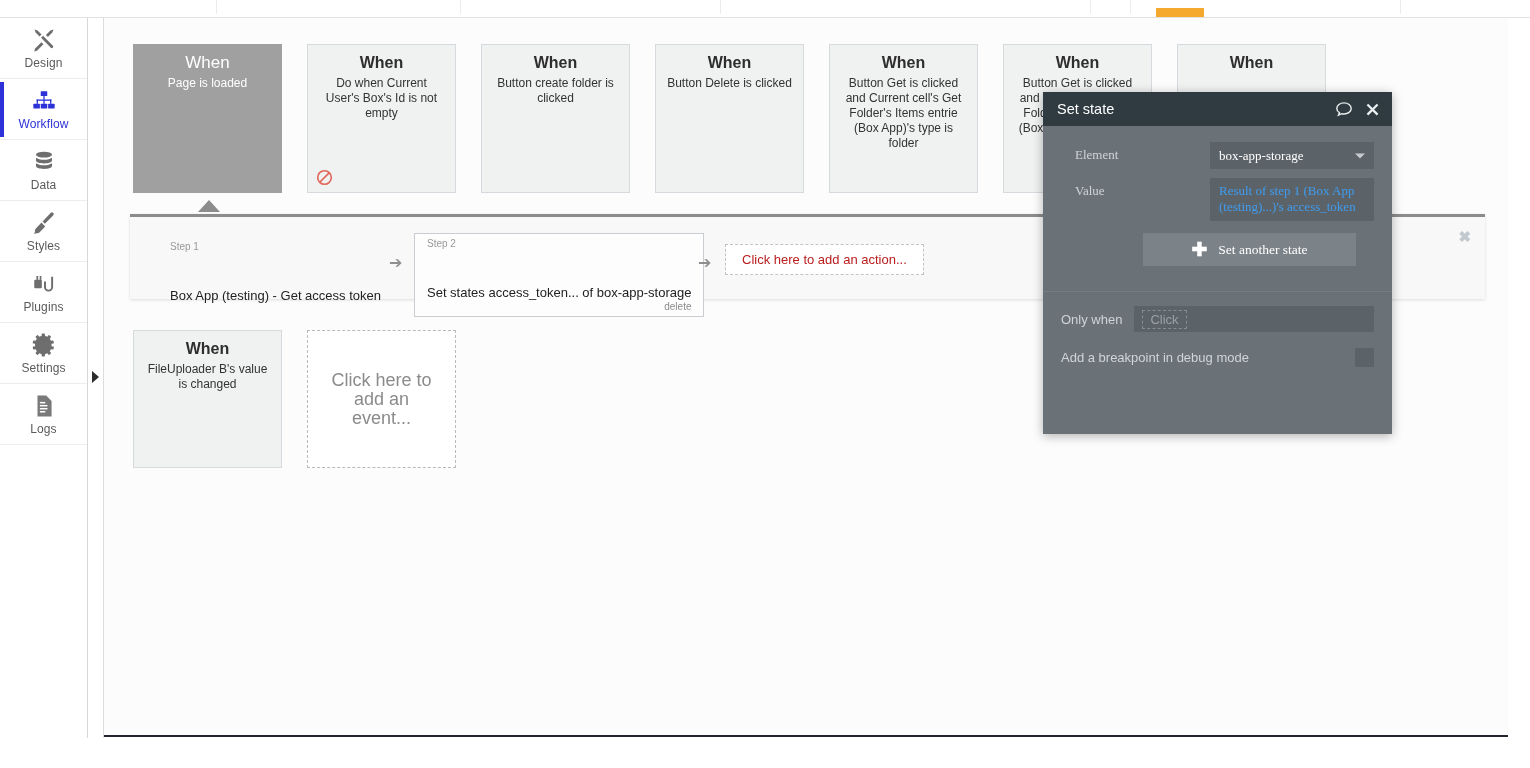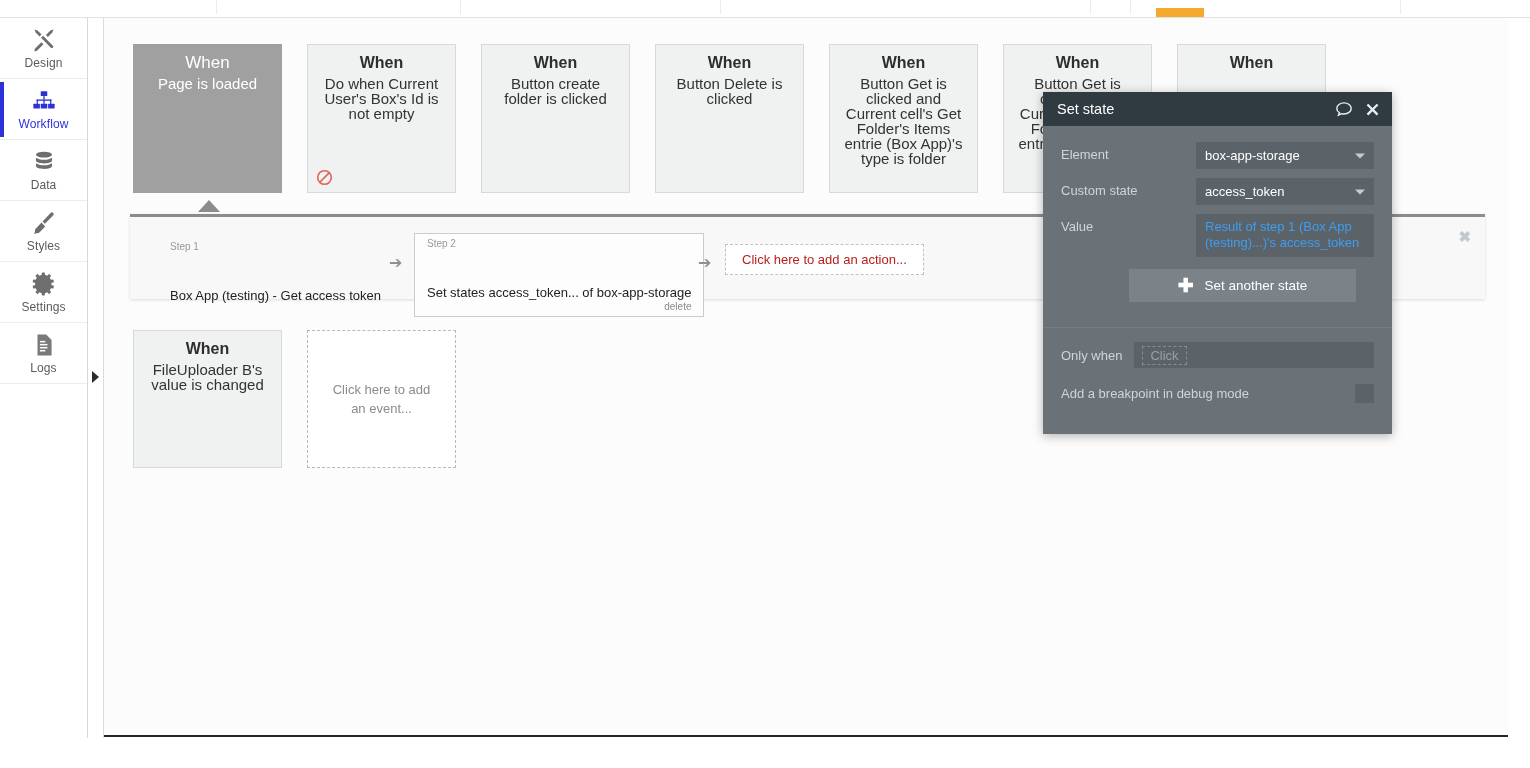--- a/index.html
+++ b/index.html
@@ -116,21 +116,21 @@
     cursor: pointer;
   }
   .event-card .when {
     font-size: 16px;
     font-weight: bold;
     color: #2e2e2e;
     line-height: 20px;
   }
   .event-card .desc {
     margin-top: 3px;
-    font-size: 15px;
+    font-size: 12px;
     color: #333333;
     line-height: 15px;
   }
   .event-card.selected {
     background: #a0a0a0;
     border-color: #a0a0a0;
   }
   .event-card.selected .when { color: #ffffff; font-weight: normal; font-size: 17px;}
   .event-card.selected .desc { color: #ffffff; }
 
@@ -139,21 +139,21 @@
     left: 8px; bottom: 6px;
     width: 17px; height: 17px;
   }
 
   .add-event-card {
     position: absolute;
     border: 1.5px dashed #b9b9b9;
     background: #ffffff;
     display: flex; align-items: center; justify-content: center;
     text-align: center;
-    font-size: 13px;
+    font-size: 18px;
     color: #8b8b8b;
     line-height: 19px;
     padding: 0 18px;
     cursor: pointer;
   }
 
   
   .actions-panel {
     position: absolute;
     left: 130px; top: 214px;
@@ -249,21 +249,21 @@
     flex: 1;
     color: #ffffff;
     font-size: 14.5px;
   }
   .modal-header .hicon {
     color: #e9eef0;
     margin-left: 12px;
     cursor: pointer;
     display: flex; align-items: center;
   }
-  .modal-body { padding: 16px 18px 0 18px; }
+  .modal-body { padding: 16px 18px 0 32px; font-family: Liberation Serif, serif; }
   .mrow {
     display: flex;
     align-items: flex-start;
     margin-bottom: 9px;
   }
   .mrow .mlabel {
     width: 135px;
     flex: 0 0 135px;
     font-size: 13px;
     color: #cfd5d8;
@@ -422,20 +422,31 @@
     <div class="side-item">
       <span class="ico">
         <svg width="26" height="26" viewBox="0 0 24 24" fill="currentColor">
           <path d="M20.4 2.6c-.7-.7-1.6-.6-2.3.1l-7.4 7.8 2.1 2.1 7.6-7.6c.7-.7.7-1.7 0-2.4z"></path>
           <path d="M9.7 11.6l-5.2 5.5c-.7.8-1 1.9-.8 3l-.9 2.1 2.2-.8c1.1.2 2.2-.1 3-.9l5.1-5.3-3.4-3.6z"></path>
         </svg>
       </span>
       <span class="lbl">Styles</span>
     </div>
 
+    <div class="side-item">
+      <span class="ico">
+        <svg width="26" height="26" viewBox="0 0 24 24" fill="currentColor">
+          <rect x="3" y="8" width="7" height="8" rx="1"></rect>
+          <rect x="5" y="4.6" width="1.6" height="3.6"></rect>
+          <rect x="8" y="4.6" width="1.6" height="3.6"></rect>
+          <path d="M11.6 9.6h2.2v5.2a2.4 2.4 0 0 0 4.8 0V5.4h1.8v9.4a4.2 4.2 0 0 1-8.4 0V9.6z"></path>
+        </svg>
+      </span>
+      <span class="lbl">Plugins</span>
+    </div>
 
     <div class="side-item">
       <span class="ico">
         <svg width="26" height="26" viewBox="0 0 24 24" fill="currentColor">
           <path d="M12 8.4a3.6 3.6 0 1 0 0 7.2 3.6 3.6 0 0 0 0-7.2zm0 5.5a1.9 1.9 0 1 1 0-3.8 1.9 1.9 0 0 1 0 3.8z"></path>
           <path d="M20.6 13.4l-1.7-.3a7 7 0 0 0 0-2.2l1.7-.3a.6.6 0 0 0 .5-.7l-.3-1.6a.6.6 0 0 0-.7-.5l-1.7.3a7 7 0 0 0-1.1-1.9l1.1-1.3a.6.6 0 0 0-.1-.8l-1.3-1.1a.6.6 0 0 0-.8.1l-1.1 1.3a7 7 0 0 0-2.1-.8L12.8 2a.6.6 0 0 0-.6-.6h-1.7a.6.6 0 0 0-.6.6l-.2 1.6a7 7 0 0 0-2.1.8L6.5 3.1a.6.6 0 0 0-.8-.1L4.4 4.1a.6.6 0 0 0-.1.8l1.1 1.3a7 7 0 0 0-1.1 1.9l-1.7-.3a.6.6 0 0 0-.7.5l-.3 1.6a.6.6 0 0 0 .5.7l1.7.3a7 7 0 0 0 0 2.2l-1.7.3a.6.6 0 0 0-.5.7l.3 1.6a.6.6 0 0 0 .7.5l1.7-.3a7 7 0 0 0 1.1 1.9l-1.1 1.3a.6.6 0 0 0 .1.8l1.3 1.1a.6.6 0 0 0 .8-.1l1.1-1.3a7 7 0 0 0 2.1.8l.2 1.6a.6.6 0 0 0 .6.6h1.7a.6.6 0 0 0 .6-.6l.2-1.6a7 7 0 0 0 2.1-.8l1.1 1.3a.6.6 0 0 0 .8.1l1.3-1.1a.6.6 0 0 0 .1-.8l-1.1-1.3a7 7 0 0 0 1.1-1.9l1.7.3a.6.6 0 0 0 .7-.5l.3-1.6a.6.6 0 0 0-.5-.7z"></path>
         </svg>
       </span>
       <span class="lbl">Settings</span>
     </div>
@@ -557,27 +568,20 @@
     <div class="modal-body">
 
       <div class="mrow">
         <div class="mlabel">Element</div>
         <div class="mfield">
           <span>box-app-storage</span>
           <span class="caret"></span>
         </div>
       </div>
 
-      <div class="mrow">
-        <div class="mlabel">Custom state</div>
-        <div class="mfield">
-          <span>access_token</span>
-          <span class="caret"></span>
-        </div>
-      </div>
 
       <div class="mrow">
         <div class="mlabel">Value</div>
         <div class="mfield dyn">Result of step 1 (Box App (testing)...)'s access_token</div>
       </div>
 
       <div class="set-another">
         <span class="plus">✚</span>
         <span>Set another state</span>
       </div>

